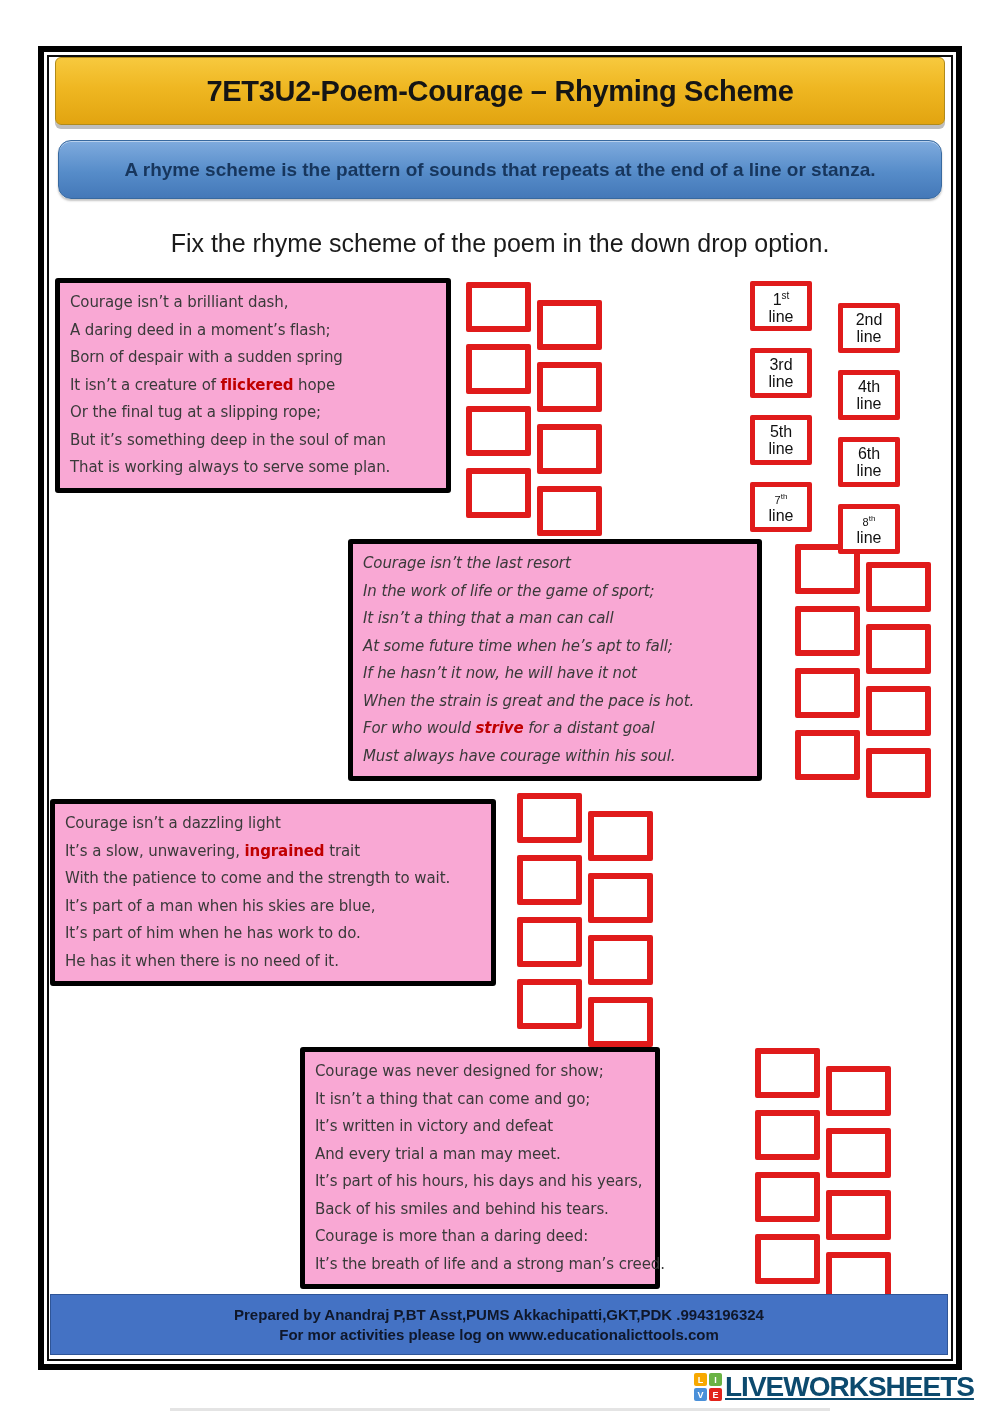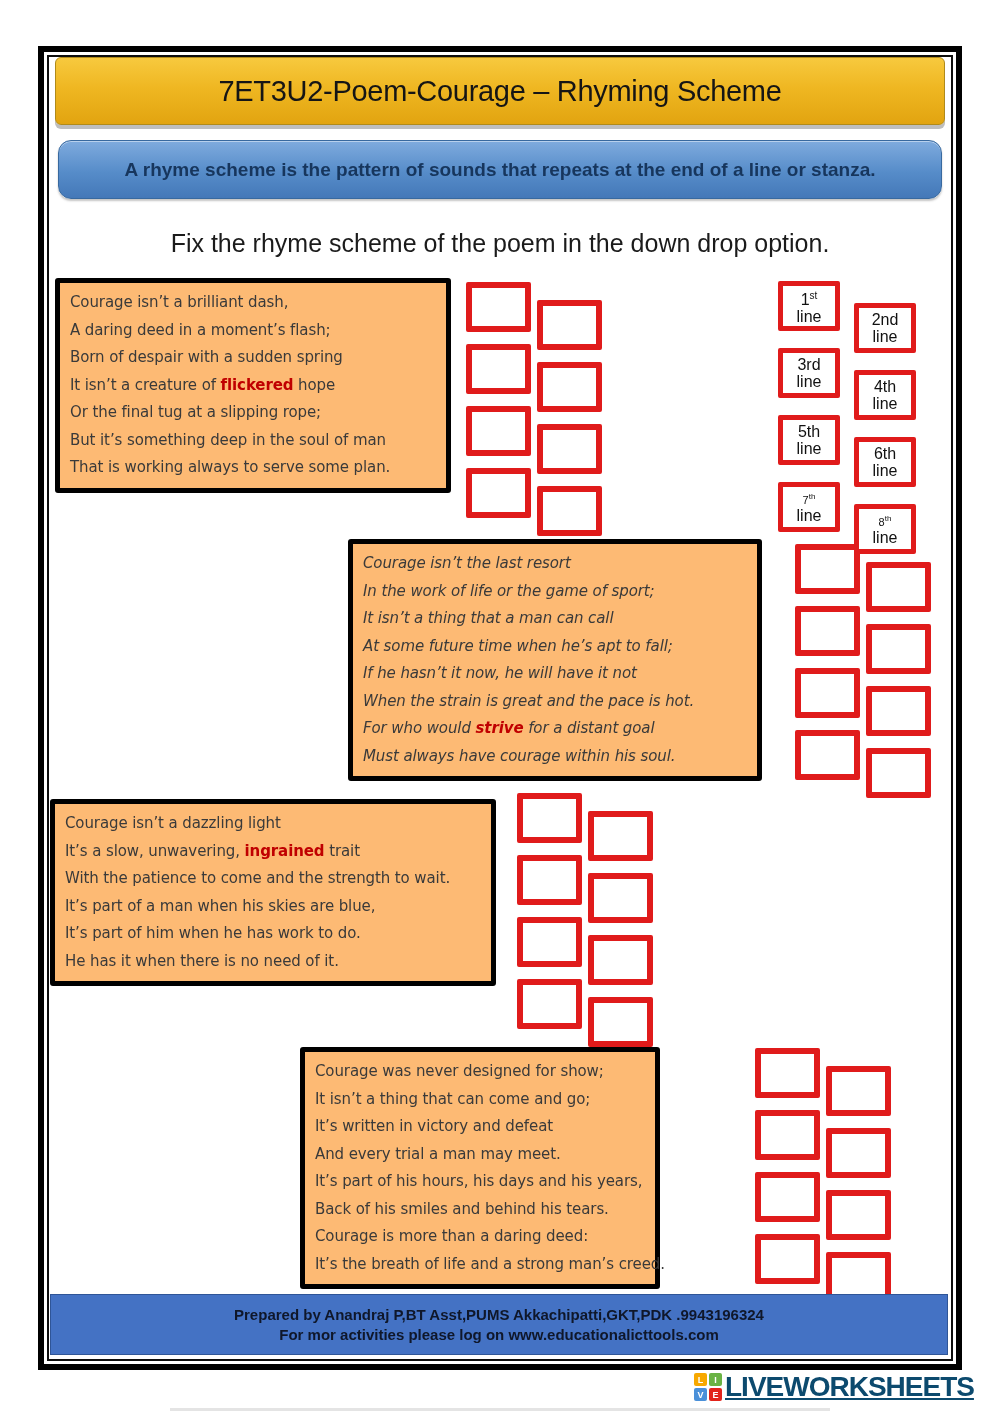--- a/index.html
+++ b/index.html
@@ -16,21 +16,21 @@
 
   
   .banner-title{
     left:55px;top:57px;width:888px;height:66px;
     background:linear-gradient(180deg,#f7c93e 0%,#efb722 45%,#e2a410 100%);
     border:1px solid #b08a1a;border-radius:6px;
     box-shadow:0 4px 0 rgba(110,110,110,.45);
     display:flex;align-items:center;justify-content:center;
   }
   .banner-title h1{
-    margin:16px;font-size:29px;font-weight:normal;color:#151515;
+    margin:16px;font-size:29px;font-weight:bold;color:#151515;
     font-family:"Liberation Sans",sans-serif;letter-spacing:-.3px;
   }
 
   
   .banner-def{
     left:58px;top:140px;width:882px;height:57px;
     background:linear-gradient(180deg,#7fabde 0%,#568cc9 55%,#4478b8 100%);
     border:1px solid #38699f;border-radius:13px;
     box-shadow:inset 0 1px 0 rgba(255,255,255,.45), 0 2px 2px rgba(90,90,90,.35);
     display:flex;align-items:center;justify-content:center;
@@ -41,42 +41,42 @@
   }
 
   
   .instruction{
     left:40px;top:229px;width:920px;text-align:center;
     font-size:25px;color:#1b1b1b;font-family:"Liberation Sans",sans-serif;
   }
 
   
   .stanza{
-    border:5px solid #000;border-radius:3px;background:#fdba74;
+    border:5px solid #000;border-radius:3px;background:#f9a8d4;
     padding:6px 10px;box-sizing:border-box;white-space:nowrap;
     font-size:15px;line-height:27.5px;color:#3a3a3a;letter-spacing:-.1px;
   }
   .stanza .hl{color:#c00000;font-weight:bold;}
   .stanza1{left:55px;top:278px;width:396px;}
   .stanza2{left:348px;top:539px;width:414px;font-style:italic;}
   .stanza3{left:50px;top:799px;width:446px;}
   .stanza4{left:300px;top:1047px;width:360px;}
 
   
   .box-group{display:flex;gap:6px;}
   .box-col{display:flex;flex-direction:column;gap:12px;}
   .box-col.col2{margin-top:18px;}
   .drop-box{width:53px;height:38px;border:6px solid #e01b1b;border-radius:2px;background:#fff;}
   .boxes1{left:466px;top:282px;}
   .boxes2{left:795px;top:544px;}
   .boxes3{left:517px;top:793px;}
   .boxes4{left:755px;top:1048px;}
 
   
-  .legend{left:778px;top:281px;display:flex;gap:14px;}
+  .legend{left:750px;top:281px;display:flex;gap:26px;}
   .legend-col{display:flex;flex-direction:column;gap:17px;}
   .legend-col.col2{margin-top:22px;}
   .legend-box{
     width:52px;height:40px;border:5px solid #e01b1b;border-radius:2px;background:#fff;
     display:flex;flex-direction:column;align-items:center;justify-content:center;
     color:#111;font-family:"Liberation Sans",sans-serif;
   }
   .legend-num{font-size:16px;line-height:17px;}
   .legend-num.small{font-size:11px;line-height:13px;}
   .legend-num sup{font-size:10px;}

